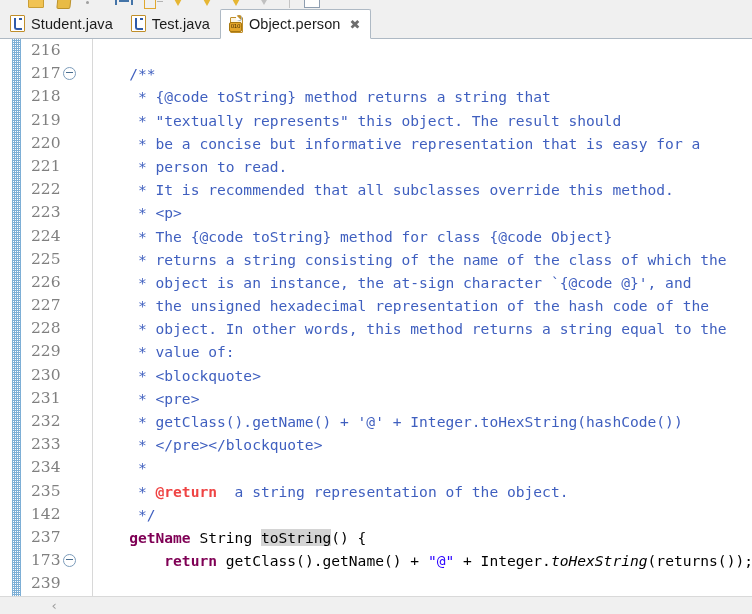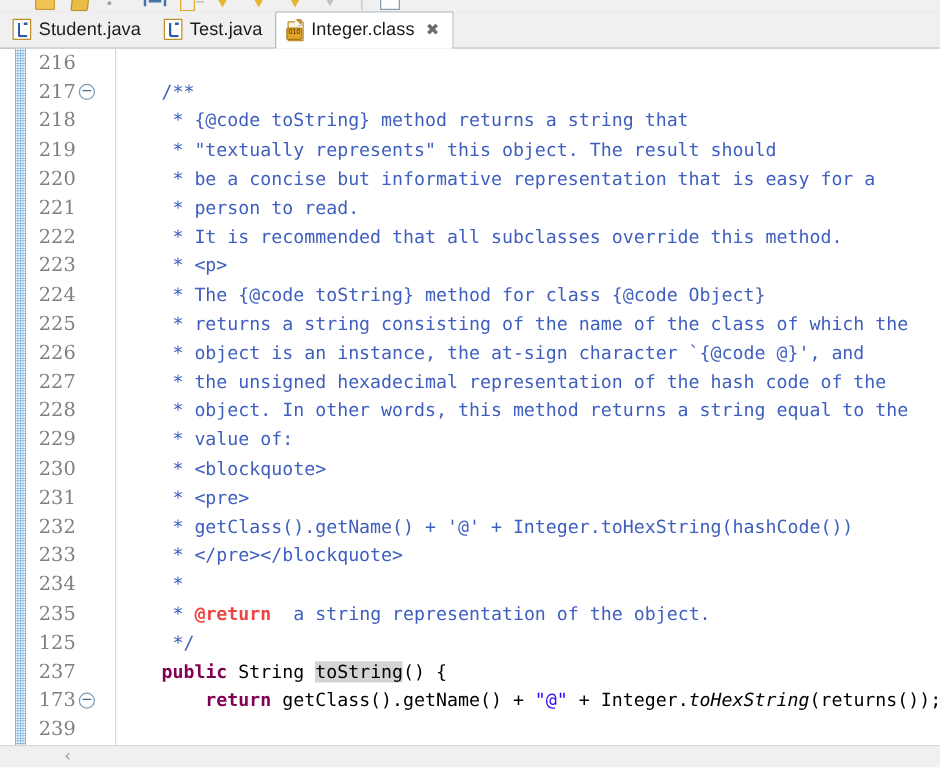--- a/index.html
+++ b/index.html
@@ -376,21 +376,21 @@
       <div class="tab inactive">
         <span class="ico-java"></span>
         <span class="tab-label">Test.java</span>
       </div>
       <div class="tab active">
         <span class="ico-class">
           <span class="pg"></span>
           <span class="fold"></span>
           <span class="bin">010</span>
         </span>
-        <span class="tab-label">Integer.class</span>
+        <span class="tab-label">Object.person</span>
         <span class="tab-close">✖</span>
       </div>
     </div>
 
   <div class="editor">
     <div class="ann-ruler"></div>
     <div class="gutter" id="gutter">
         <div class="lineno"><span>216</span></div>
         <div class="lineno"><span>217</span><span class="fold"></span></div>
         <div class="lineno"><span>218</span></div>
@@ -404,21 +404,21 @@
         <div class="lineno"><span>226</span></div>
         <div class="lineno"><span>227</span></div>
         <div class="lineno"><span>228</span></div>
         <div class="lineno"><span>229</span></div>
         <div class="lineno"><span>230</span></div>
         <div class="lineno"><span>231</span></div>
         <div class="lineno"><span>232</span></div>
         <div class="lineno"><span>233</span></div>
         <div class="lineno"><span>234</span></div>
         <div class="lineno"><span>235</span></div>
-        <div class="lineno"><span>125</span></div>
+        <div class="lineno"><span>142</span></div>
         <div class="lineno"><span>237</span></div>
         <div class="lineno"><span>173</span><span class="fold"></span></div>
         <div class="lineno"><span>239</span></div>
         <div class="lineno"></div>
       </div>
     <div class="code-area" id="codearea">
         <div class="row"><span class="codetext"></span></div>
         <div class="row"><span class="codetext"><span class="">    </span><span class="cmt">/**</span></span></div>
         <div class="row"><span class="codetext"><span class="cmt">     * {@code toString} method returns a string that</span></span></div>
         <div class="row"><span class="codetext"><span class="cmt">     * "textually represents" this object. The result should</span></span></div>
@@ -432,21 +432,21 @@
         <div class="row"><span class="codetext"><span class="cmt">     * the unsigned hexadecimal representation of the hash code of the</span></span></div>
         <div class="row"><span class="codetext"><span class="cmt">     * object. In other words, this method returns a string equal to the</span></span></div>
         <div class="row"><span class="codetext"><span class="cmt">     * value of:</span></span></div>
         <div class="row"><span class="codetext"><span class="cmt">     * &lt;blockquote&gt;</span></span></div>
         <div class="row"><span class="codetext"><span class="cmt">     * &lt;pre&gt;</span></span></div>
         <div class="row"><span class="codetext"><span class="cmt">     * getClass().getName() + '@' + Integer.toHexString(hashCode())</span></span></div>
         <div class="row"><span class="codetext"><span class="cmt">     * &lt;/pre&gt;&lt;/blockquote&gt;</span></span></div>
         <div class="row"><span class="codetext"><span class="cmt">     *</span></span></div>
         <div class="row"><span class="codetext"><span class="cmt">     * </span><span class="cmt-tag">@return</span><span class="cmt">  a string representation of the object.</span></span></div>
         <div class="row"><span class="codetext"><span class="cmt">     */</span></span></div>
-        <div class="row"><span class="codetext"><span class="">    </span><span class="kw">public</span><span class=""> String </span><span class="occ">toString</span><span class="">() {</span></span></div>
+        <div class="row"><span class="codetext"><span class="">    </span><span class="kw">getName</span><span class=""> String </span><span class="occ">toString</span><span class="">() {</span></span></div>
         <div class="row"><span class="codetext"><span class="">        </span><span class="kw">return</span><span class=""> getClass().getName() + </span><span class="str">"@"</span><span class=""> + Integer.</span><span class="ital">toHexString</span><span class="">(returns());</span></span></div>
         <div class="row"></div>
       </div>
   </div>
 
   <div class="hscroll">
     <div class="hs-arrow-left">‹</div>
     <div class="hs-thumb"></div>
   </div>
 

